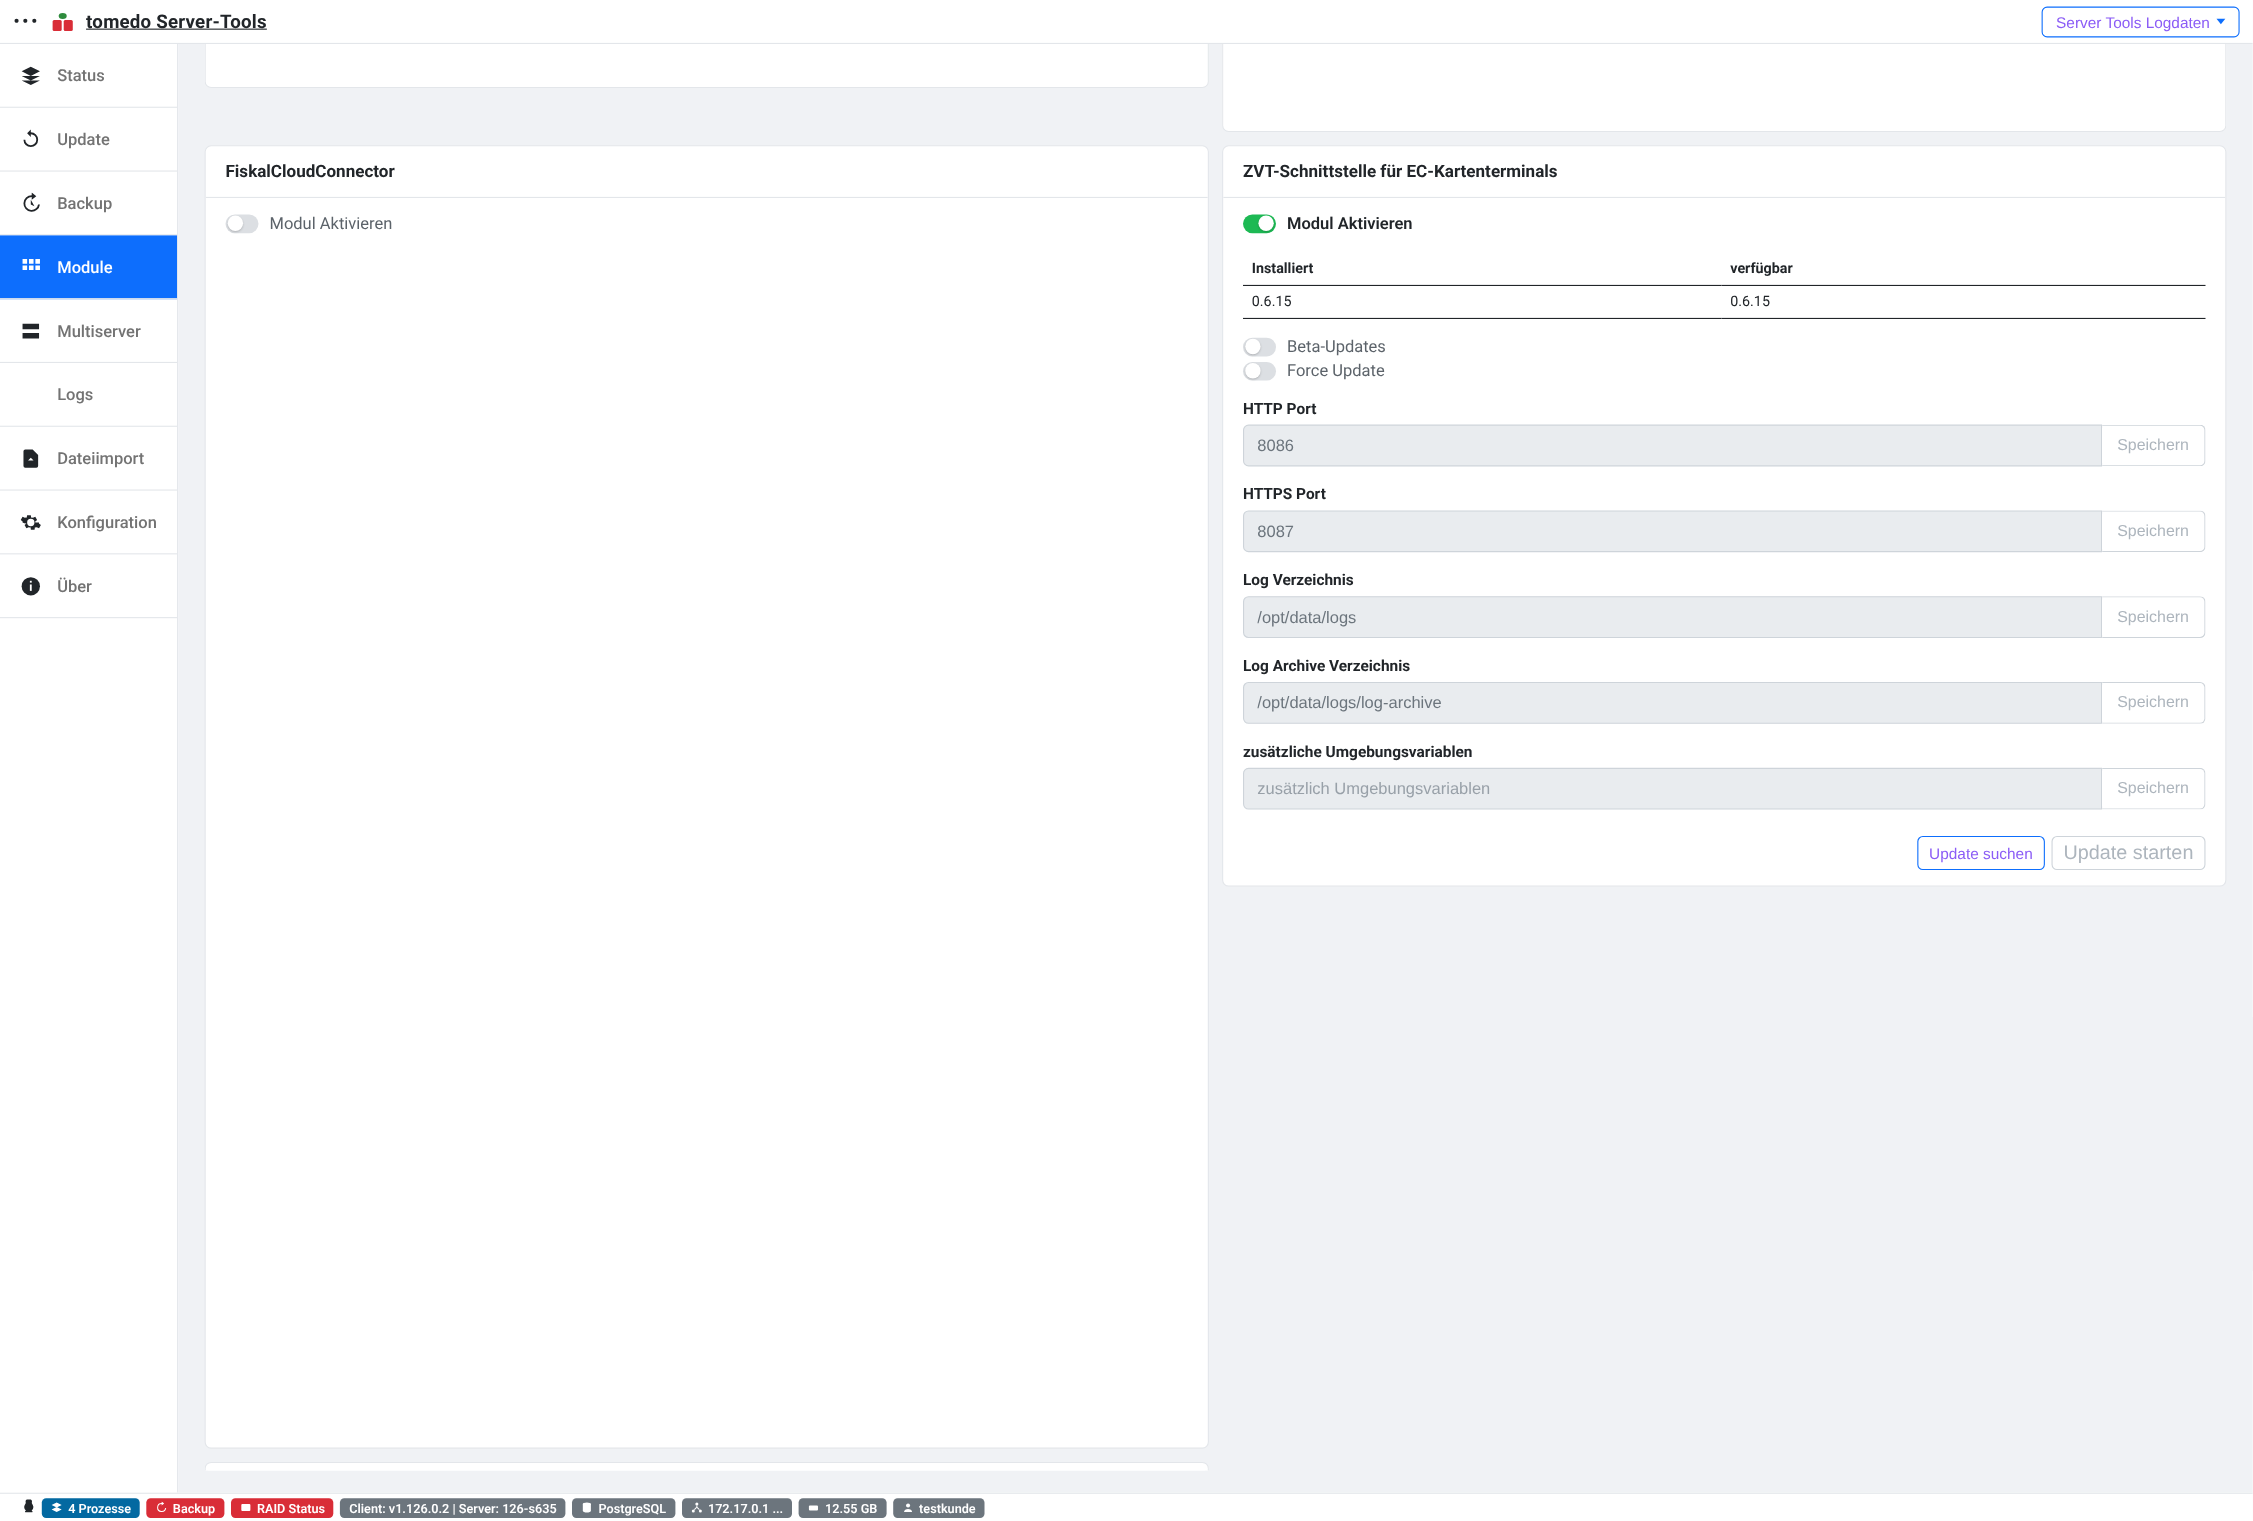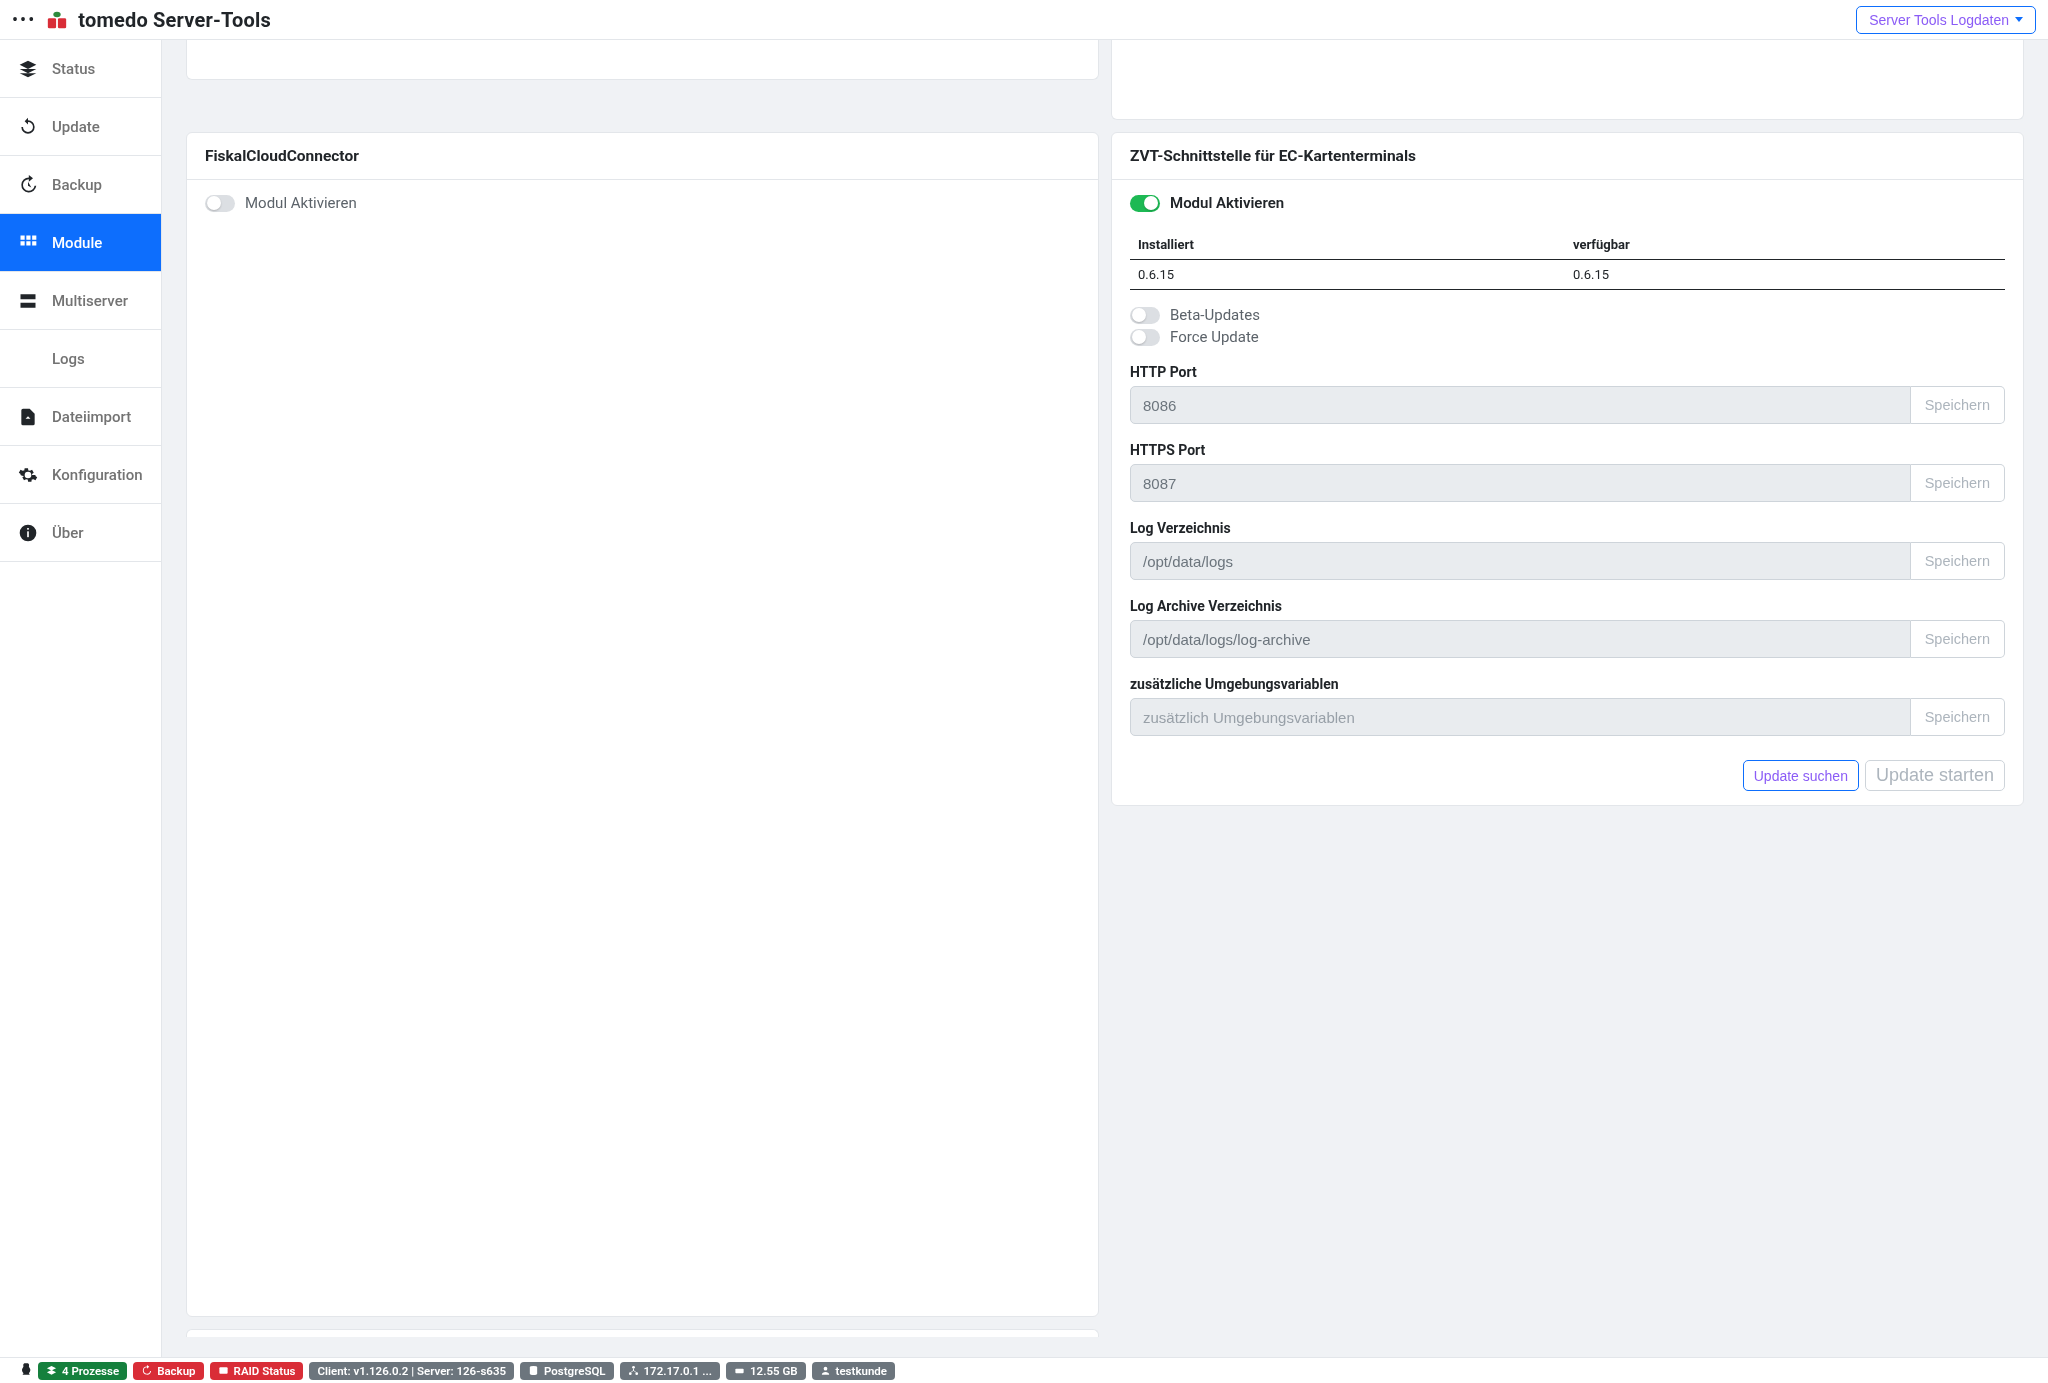--- a/index.html
+++ b/index.html
@@ -18,21 +18,21 @@
       align-items: center;
       padding: 0 12px;
       border-bottom: 1px solid #e3e6ea;
       background: #fff;
       gap: 10px;
     }
     .topbar .dots { font-size: 18px; letter-spacing: 2px; color: #212529; cursor: pointer; }
     .topbar .logo {
       width: 22px; height: 22px; display: inline-flex; align-items: center; justify-content: center;
     }
-    .topbar .brand { font-weight: 700; font-size: 20px; letter-spacing: .2px; }
+    .topbar .brand { font-weight: 700; font-size: 17px; letter-spacing: .2px; text-decoration: underline; }
     .topbar .spacer { flex: 1; }
     .btn-outline-primary {
       border: 1px solid #0d6efd;
       color: #8b5cf6;
       background: #fff;
       border-radius: 5px;
       padding: 5px 12px;
       font-size: 14px;
       display: inline-flex;
       align-items: center;
@@ -194,21 +194,21 @@
       align-items: center;
       gap: 5px;
       height: 18px;
       padding: 0 8px;
       border-radius: 4px;
       color: #fff;
       font-weight: 600;
       font-size: 11.5px;
       white-space: nowrap;
     }
-    .badge.green { background: #15803d; }
+    .badge.green { background: #0369a1; }
     .badge.red   { background: #d92d37; }
     .badge.gray  { background: #6c757d; }
     .badge svg { width: 11px; height: 11px; fill: #fff; }
     .statusbar .os { color: #212529; }
     .statusbar .os svg { width: 14px; height: 14px; fill: #212529; }
     
     .content::-webkit-scrollbar { width: 10px; }
     .content::-webkit-scrollbar-thumb { background: #c9ccd1; border-radius: 5px; }
   </style>
 </head>

